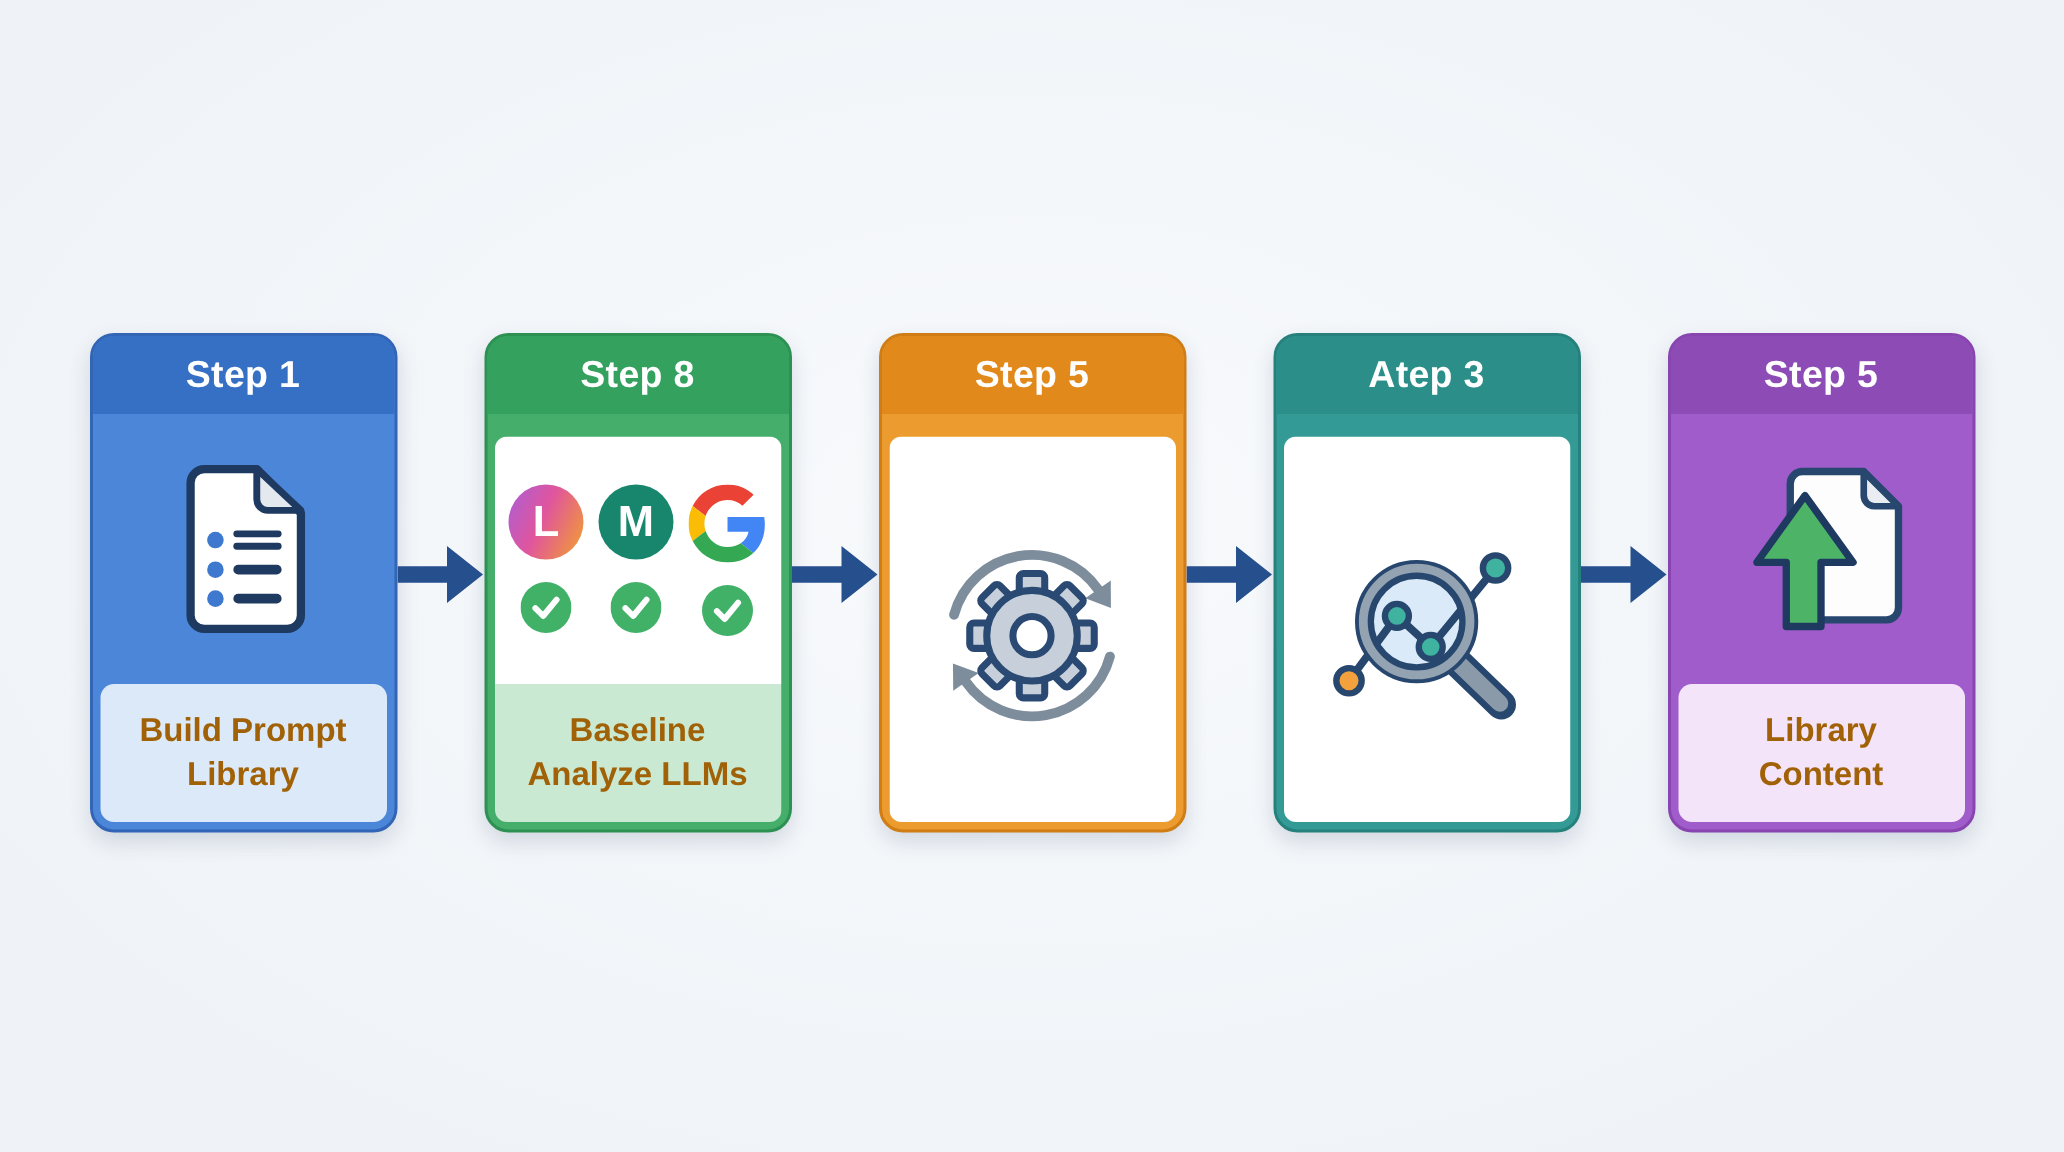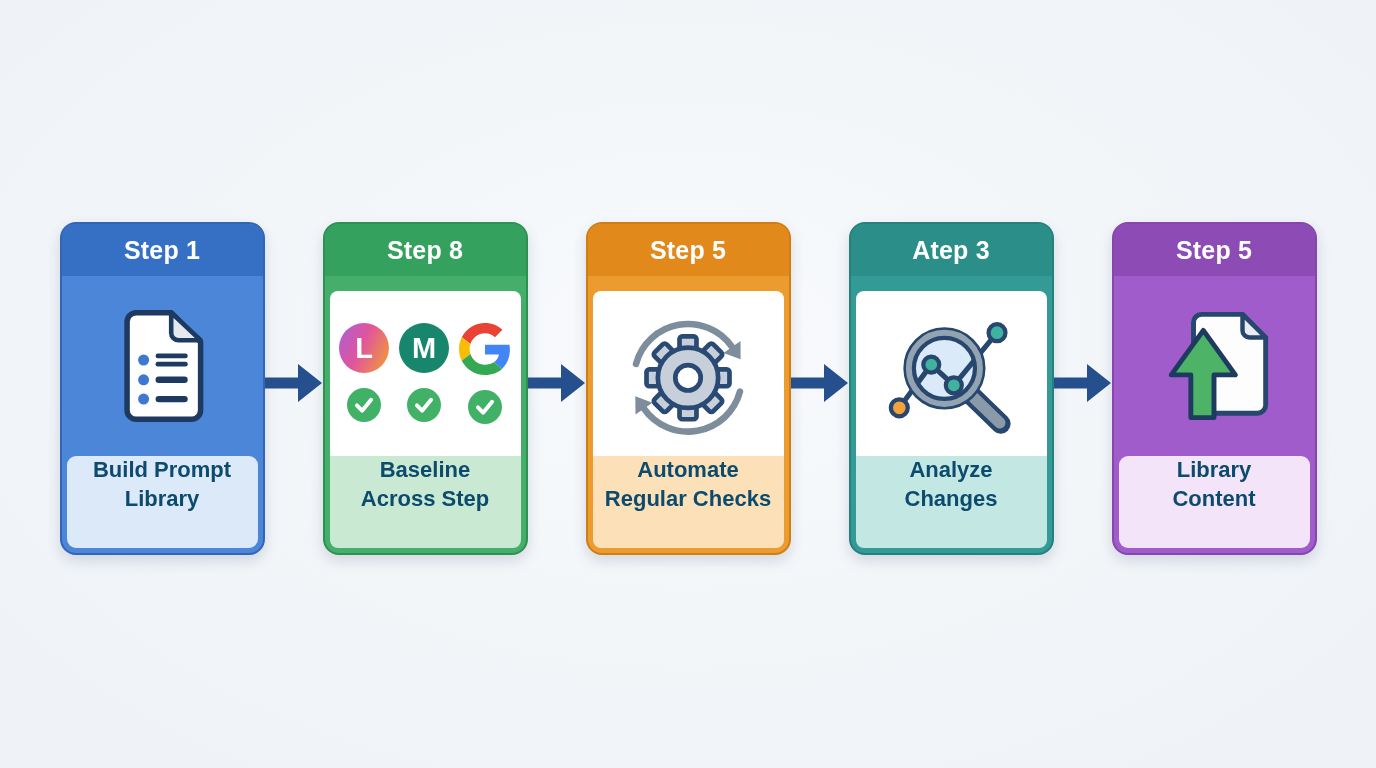--- a/index.html
+++ b/index.html
@@ -20,22 +20,22 @@
     display:flex;align-items:center;justify-content:center;
     color:#ffffff;font-size:25px;font-weight:700;letter-spacing:0.2px;
   }
   .card-content{flex:1;display:flex;flex-direction:column;padding:0 5px 5px;min-height:0;}
   .card-content.inset-top{padding-top:15px;}
   .inner-panel{flex:1;display:flex;flex-direction:column;border-radius:8px;overflow:hidden;min-height:0;}
   .icon-zone{flex:1;display:flex;align-items:center;justify-content:center;min-height:0;}
   .icon-zone.white{background:#ffffff;}
   .label-box{
     height:92px;flex:0 0 92px;background:var(--label-bg);
-    display:flex;justify-content:center;text-align:center;
-    color:#0c4a6e;font-size:22px;font-weight:700;line-height:1.3;
+    display:flex;align-items:center;justify-content:center;text-align:center;
+    color:#a16207;font-size:22px;font-weight:700;line-height:1.3;
     white-space:pre-line;padding:0 4px;box-sizing:border-box;
   }
   .label-box.standalone{border-radius:9px;}
   .arrow-slot{width:58px;flex:0 0 58px;height:333px;position:relative;}
   .arrow-slot svg{position:absolute;top:141px;left:0;}
   .logo-grid{display:flex;gap:10px;}
   .logo-col{display:flex;flex-direction:column;align-items:center;gap:15px;}
   .logo-circle{
     width:50px;height:50px;border-radius:50%;
     display:flex;align-items:center;justify-content:center;
@@ -116,21 +116,21 @@
                 </svg>
                 <svg width="34" height="34" viewBox="0 0 36 36">
                   <circle cx="18" cy="18" r="18" fill="#41b168"></circle>
                   <path d="M10.5 18.5 L16 24 L25.5 12.5" fill="none" stroke="#ffffff" stroke-width="4.2" stroke-linecap="round" stroke-linejoin="round"></path>
                 </svg>
               </div>
             </div>
           </div>
           <div class="label-box">
             <span>Baseline
-Across Step</span>
+Analyze LLMs</span>
           </div>
         </div>
       </div>
     </div>
 
     <div class="arrow-slot">
       <svg width="58" height="40" viewBox="0 0 58 40">
         <polygon points="0,14.5 33,14.5 33,1 57,20 33,39 33,25.5 0,25.5" fill="var(--arrow-color,#254f8d)"></polygon>
       </svg>
     </div>
@@ -156,24 +156,20 @@
                 <rect x="61" y="30" width="18" height="16" rx="3" transform="rotate(135 70 74)"></rect>
                 <rect x="61" y="30" width="18" height="16" rx="3" transform="rotate(180 70 74)"></rect>
                 <rect x="61" y="30" width="18" height="16" rx="3" transform="rotate(225 70 74)"></rect>
                 <rect x="61" y="30" width="18" height="16" rx="3" transform="rotate(270 70 74)"></rect>
                 <rect x="61" y="30" width="18" height="16" rx="3" transform="rotate(315 70 74)"></rect>
                 <circle cx="70" cy="74" r="32"></circle>
                 <circle cx="70" cy="74" r="13.5" fill="#ffffff"></circle>
               </g>
             </svg>
           </div>
-          <div class="label-box">
-            <span>Automate
-Regular Checks</span>
-          </div>
         </div>
       </div>
     </div>
 
     <div class="arrow-slot">
       <svg width="58" height="40" viewBox="0 0 58 40">
         <polygon points="0,14.5 33,14.5 33,1 57,20 33,39 33,25.5 0,25.5" fill="var(--arrow-color,#254f8d)"></polygon>
       </svg>
     </div>
 
@@ -191,24 +187,20 @@
               <circle cx="74" cy="78" r="8.5" fill="#3fb3a0" stroke="#27476e" stroke-width="4.5"></circle>
               <line x1="93" y1="89" x2="124" y2="119" stroke="#27476e" stroke-width="21" stroke-linecap="round"></line>
               <line x1="93" y1="89" x2="123" y2="118" stroke="#8b9aa9" stroke-width="12" stroke-linecap="round"></line>
               <circle cx="64" cy="60" r="41.5" fill="none" stroke="#27476e" stroke-width="4.5"></circle>
               <circle cx="64" cy="60" r="37" fill="none" stroke="#93a3b2" stroke-width="8"></circle>
               <circle cx="64" cy="60" r="32.5" fill="none" stroke="#27476e" stroke-width="4.5"></circle>
               <circle cx="16" cy="102" r="9" fill="#f3a13c" stroke="#27476e" stroke-width="4.5"></circle>
               <circle cx="120" cy="22" r="9" fill="#3fb3a0" stroke="#27476e" stroke-width="4.5"></circle>
             </svg>
           </div>
-          <div class="label-box">
-            <span>Analyze
-Changes</span>
-          </div>
         </div>
       </div>
     </div>
 
     <div class="arrow-slot">
       <svg width="58" height="40" viewBox="0 0 58 40">
         <polygon points="0,14.5 33,14.5 33,1 57,20 33,39 33,25.5 0,25.5" fill="var(--arrow-color,#254f8d)"></polygon>
       </svg>
     </div>
 

